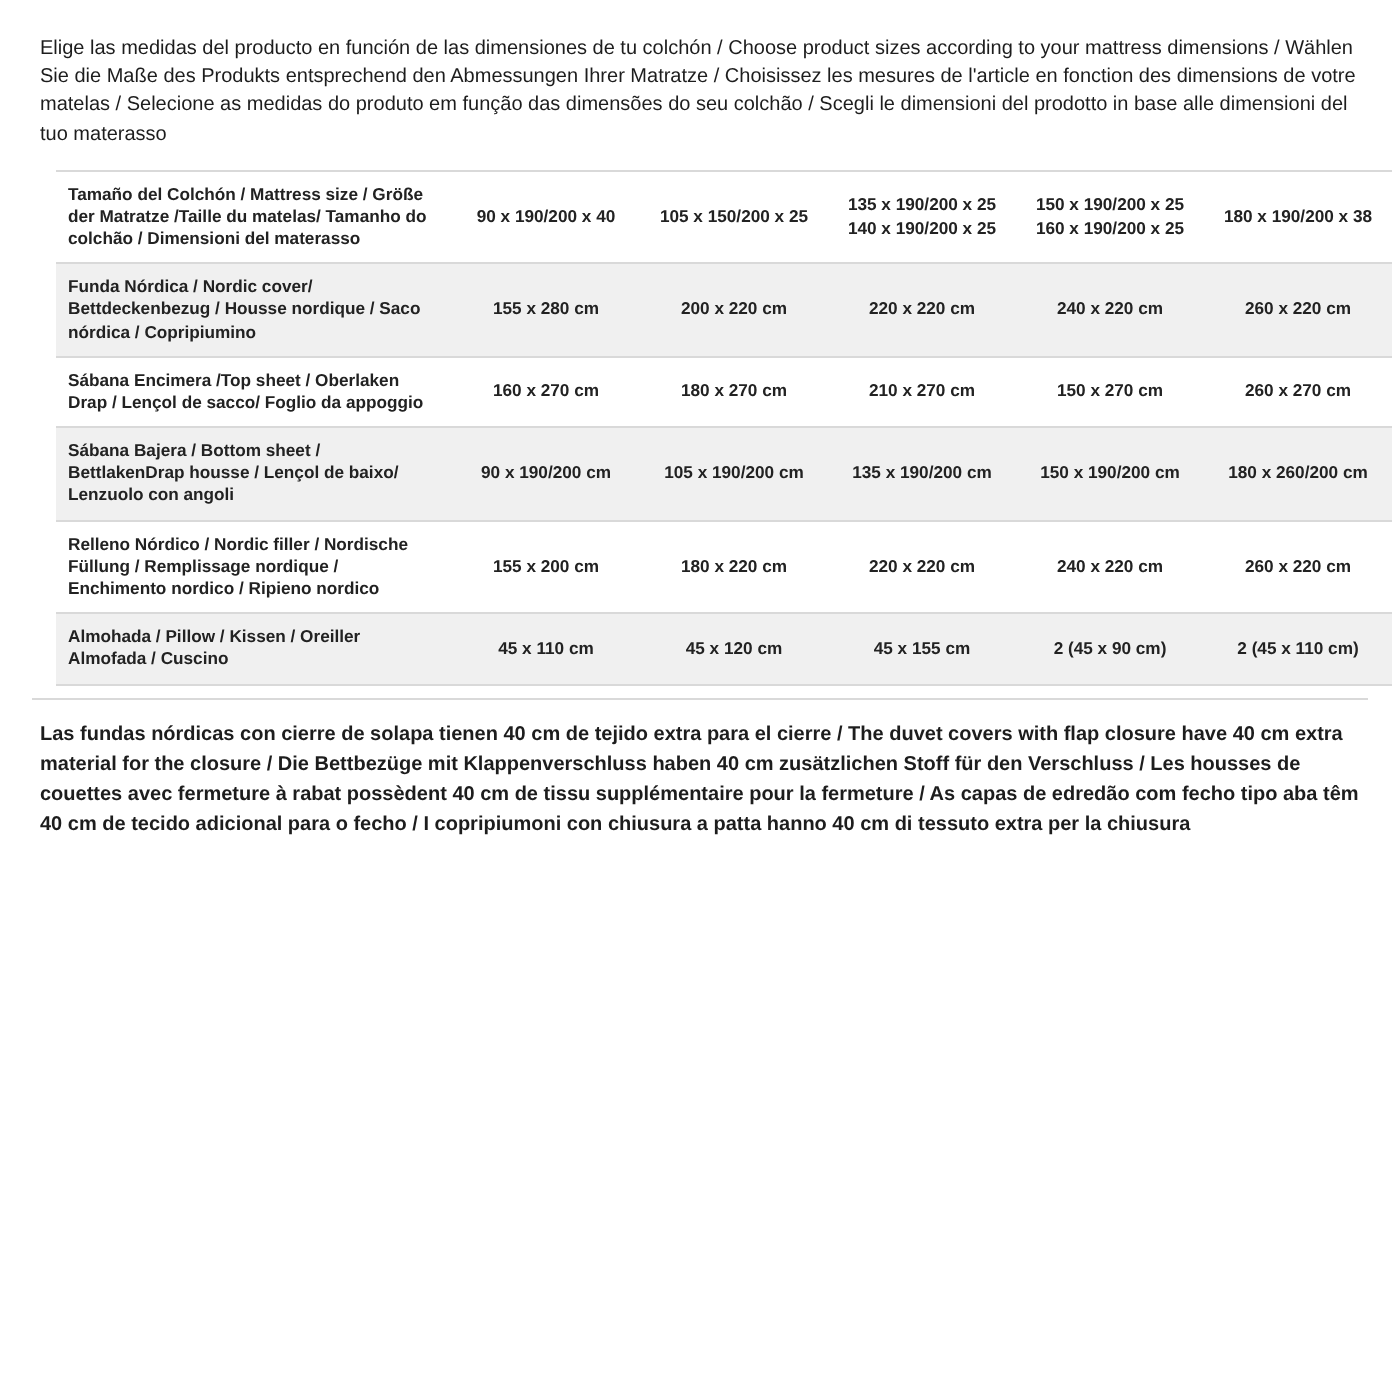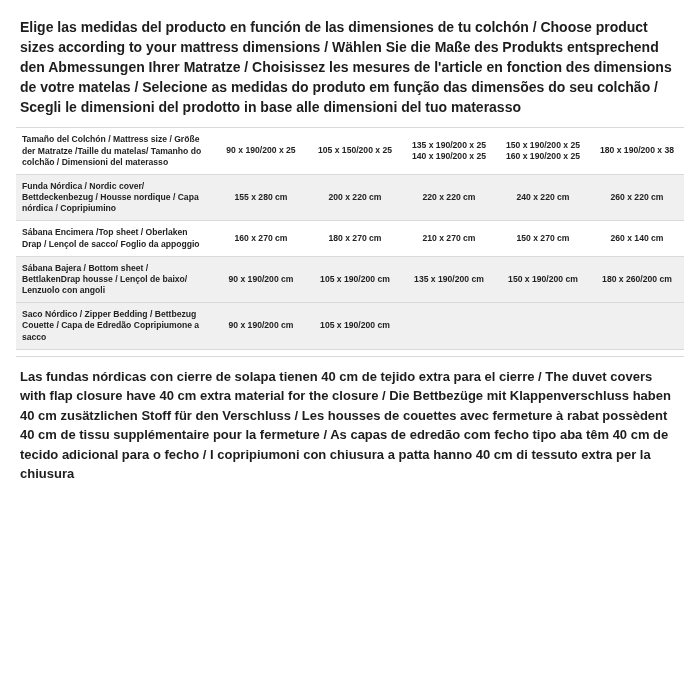--- a/index.html
+++ b/index.html
@@ -16,30 +16,31 @@
   }
   .page {
     width: 700px;
     height: 700px;
     box-sizing: border-box;
     padding: 18px 16px 10px 16px;
     display: flex;
     flex-direction: column;
   }
   .intro {
-    font-size: 14px;
-    font-weight: bold;
+    font-size: 10px;
+    font-weight: normal;
     line-height: 1.42;
     color: #1d1d1d;
     padding: 0 4px 10px 4px;
   }
   table.sizes {
     width: 100%;
     border-collapse: collapse;
     table-layout: fixed;
+    margin-left: 12px;
   }
   table.sizes td {
     border-top: 1px solid #d9d9d9;
     border-bottom: 1px solid #d9d9d9;
     vertical-align: middle;
     font-size: 8.6px;
     font-weight: bold;
     color: #222;
   }
   td.rowlabel {
@@ -57,21 +58,21 @@
     background: #f0f0f0;
   }
   tr.header td {
     background: #ffffff;
   }
   tr.header td.rowlabel,
   tr.header td.val {
     font-size: 8.6px;
   }
   .footer {
-    font-size: 13px;
+    font-size: 10px;
     font-weight: bold;
     line-height: 1.5;
     color: #1d1d1d;
     padding: 10px 4px 0 4px;
     border-top: 1px solid #d9d9d9;
     margin-top: 6px;
   }
   .spacer {
     flex: 1 1 auto;
   }
@@ -80,65 +81,73 @@
 <body>
 
 <div class="page">
 
   <div class="intro">Elige las medidas del producto en función de las dimensiones de tu colchón / Choose product sizes according to your mattress dimensions / Wählen Sie die Maße des Produkts entsprechend den Abmessungen Ihrer Matratze / Choisissez les mesures de l'article en fonction des dimensions de votre matelas / Selecione as medidas do produto em função das dimensões do seu colchão / Scegli le dimensioni del prodotto in base alle dimensioni del tuo materasso</div>
 
   <table class="sizes">
     <tbody>
       <tr class="header">
         <td class="rowlabel">Tamaño del Colchón / Mattress size / Größe der Matratze /Taille du matelas/ Tamanho do colchão / Dimensioni del materasso</td>
-        <td class="val">90 x 190/200 x 25</td>
+        <td class="val">90 x 190/200 x 40</td>
         <td class="val">105 x 150/200 x 25</td>
         <td class="val" style="white-space:pre-line;">135 x 190/200 x 25
 140 x 190/200 x 25</td>
         <td class="val" style="white-space:pre-line;">150 x 190/200 x 25
 160 x 190/200 x 25</td>
         <td class="val">180 x 190/200 x 38</td>
       </tr>
 
       <tr class="shaded">
-        <td class="rowlabel">Funda Nórdica /  Nordic cover/ Bettdeckenbezug / Housse nordique / Capa nórdica / Copripiumino</td>
+        <td class="rowlabel">Funda Nórdica /  Nordic cover/ Bettdeckenbezug / Housse nordique / Saco nórdica / Copripiumino</td>
         <td class="val">155 x 280 cm</td>
         <td class="val">200 x 220 cm</td>
         <td class="val">220 x 220 cm</td>
         <td class="val">240 x 220 cm</td>
         <td class="val">260 x 220 cm</td>
       </tr>
 
       <tr>
         <td class="rowlabel">Sábana Encimera /Top sheet / Oberlaken Drap / Lençol de sacco/ Foglio da appoggio</td>
         <td class="val">160 x 270 cm</td>
         <td class="val">180 x 270 cm</td>
         <td class="val">210 x 270 cm</td>
         <td class="val">150 x 270 cm</td>
-        <td class="val">260 x 140 cm</td>
+        <td class="val">260 x 270 cm</td>
       </tr>
 
       <tr class="shaded">
         <td class="rowlabel">Sábana Bajera / Bottom sheet / BettlakenDrap housse / Lençol de baixo/ Lenzuolo con angoli</td>
         <td class="val">90 x 190/200 cm</td>
         <td class="val">105 x 190/200 cm</td>
         <td class="val">135 x 190/200 cm</td>
         <td class="val">150 x 190/200 cm</td>
         <td class="val">180 x 260/200 cm</td>
       </tr>
 
+      <tr>
+        <td class="rowlabel">Relleno Nórdico / Nordic filler / Nordische Füllung / Remplissage nordique / Enchimento nordico / Ripieno nordico</td>
+        <td class="val">155 x 200 cm</td>
+        <td class="val">180 x 220 cm</td>
+        <td class="val">220 x 220 cm</td>
+        <td class="val">240 x 220 cm</td>
+        <td class="val">260 x 220 cm</td>
+      </tr>
+
+      <tr class="shaded">
+        <td class="rowlabel">Almohada /  Pillow / Kissen / Oreiller Almofada / Cuscino</td>
+        <td class="val">45 x 110 cm</td>
+        <td class="val">45 x 120 cm</td>
+        <td class="val">45 x 155 cm</td>
+        <td class="val">2 (45 x 90 cm)</td>
+        <td class="val">2 (45 x 110 cm)</td>
+      </tr>
 
 
-
-      <tr class="shaded">
-        <td class="rowlabel">Saco Nórdico / Zipper Bedding / Bettbezug Couette / Capa de Edredão Copripiumone a sacco</td>
-        <td class="val">90 x 190/200 cm</td>
-        <td class="val">105 x 190/200 cm</td>
-        <td class="val"></td>
-        <td class="val"></td>
-        <td class="val"></td>
-      </tr>
     </tbody>
   </table>
 
   <div class="footer">Las fundas nórdicas con cierre de solapa tienen 40 cm de tejido extra para el cierre  /  The duvet covers with flap closure have 40 cm extra material for the closure / Die Bettbezüge mit Klappenverschluss haben 40 cm zusätzlichen Stoff für den Verschluss / Les housses de couettes avec fermeture à rabat possèdent 40 cm de tissu supplémentaire pour la fermeture / As capas de edredão com fecho tipo aba têm 40 cm de tecido adicional para o fecho / I copripiumoni con chiusura a patta hanno 40 cm di tessuto extra per la chiusura</div>
   <div class="spacer"></div>
 </div>
 
 </body></html>

